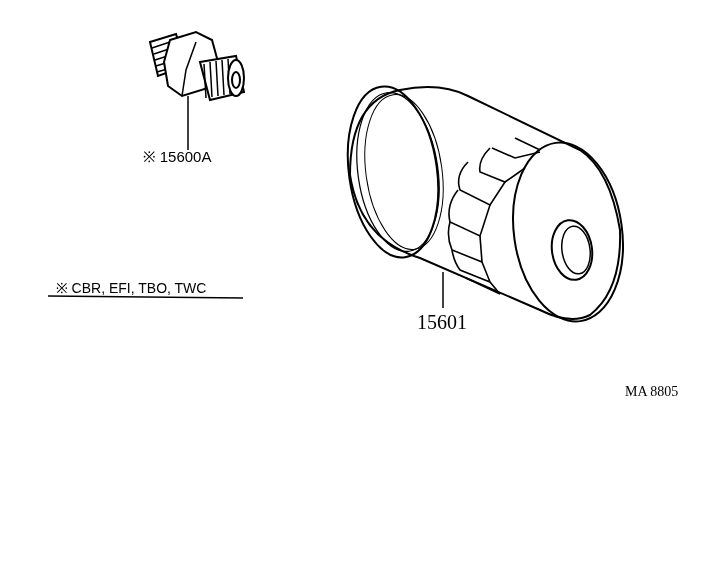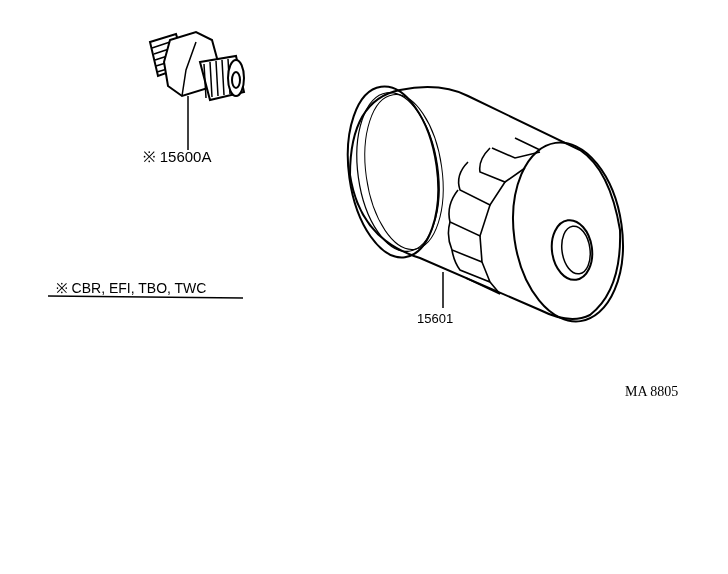--- a/index.html
+++ b/index.html
@@ -51,15 +51,15 @@
     <path d="M466,278 L500,294 L490,282" stroke-width="1.6"></path>
 
     <line x1="443" y1="272" x2="443" y2="308" stroke-width="1.5"></line>
   </g>
 </svg>
 
 <div class="lbl" style="left:143px; top:146px; font-size:15px;">※ 15600A</div>
 
 <div class="lbl" style="left:56px; top:278px; font-size:14px;">※  CBR, EFI, TBO, TWC</div>
 
-<div class="lbl" style="left:417px; top:311px; font-size:13px;">15601</div>
+<div class="lbl" style="left:417px; top:311px; font-size:20px;font-family:Liberation Serif, serif;">15601</div>
 
 <div class="lbl" style="left:625px; top:384px; font-size:14px;font-family:Liberation Serif, serif;">MA 8805</div>
 
 </body></html>

